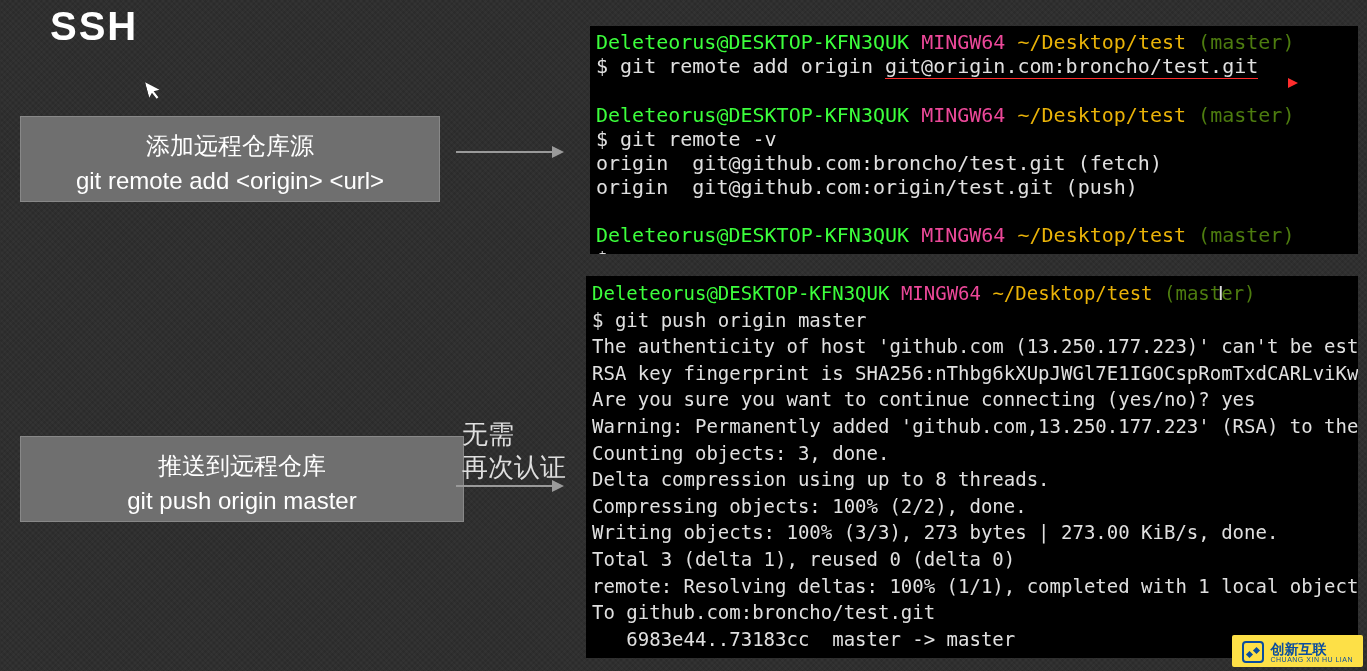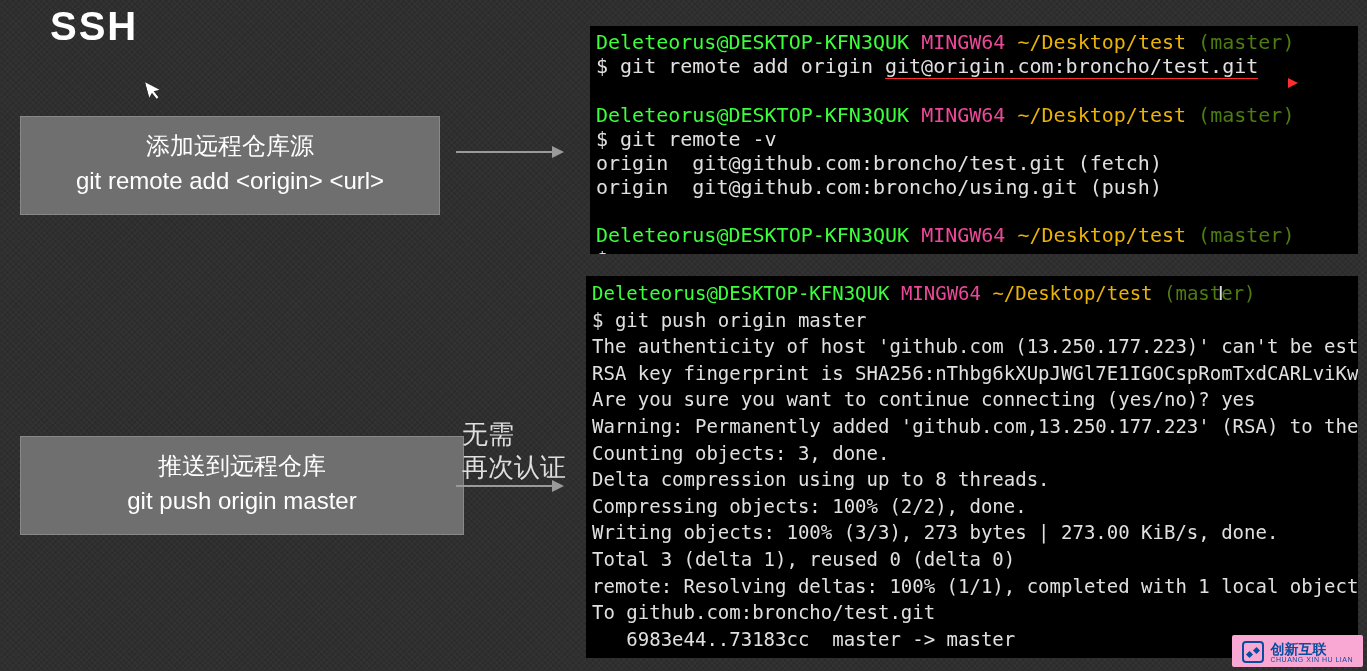--- a/index.html
+++ b/index.html
@@ -33,21 +33,21 @@
     font-size: 18px;
     color: #fff;
     transform: rotate(-15deg);
   }
 
   .box {
     position: absolute;
     background: #6f6f6f;
     border: 1px solid #888;
     text-align: center;
-    padding: 12px 10px 15px;
+    padding: 12px 10px 2px;
     color: #fff;
   }
   .box1 { left: 20px; top: 116px; width: 420px; }
   .box2 { left: 20px; top: 436px; width: 444px; }
 
   .box .zh { font-size: 24px; line-height: 1.45; }
   .box .cmd { font-size: 24px; line-height: 1.45; font-weight: 300; }
 
   .arrow {
     position: absolute;
@@ -104,21 +104,21 @@
   .text-cursor {
     position: absolute;
     color: #ddd;
     font-size: 20px;
   }
 
   .watermark {
     position: absolute;
     right: 4px;
     bottom: 4px;
-    background: #f9a8d4;
+    background: #fde047;
     color: #0a4d9e;
     font-size: 14px;
     padding: 6px 10px 4px;
     display: flex;
     align-items: center;
     gap: 6px;
     border-radius: 2px;
   }
   .watermark .logo {
     width: 22px; height: 22px;
@@ -178,21 +178,21 @@
       <polygon points="96,2 108,8 96,14" fill="#9a9a9a"></polygon>
     </svg>
 </div>
 
 <div class="terminal t1"><span class="g">Deleteorus@DESKTOP-KFN3QUK</span> <span class="m">MINGW64</span> <span class="gold">~/Desktop/test</span> <span class="c">(master)</span>
 <span class="w">$ git remote add origin <span class="red-underline">git@origin.com:broncho/test.git</span></span>
 
 <span class="g">Deleteorus@DESKTOP-KFN3QUK</span> <span class="m">MINGW64</span> <span class="gold">~/Desktop/test</span> <span class="c">(master)</span>
 <span class="w">$ git remote -v</span>
 <span class="w">origin  git@github.com:broncho/test.git (fetch)</span>
-<span class="w">origin  git@github.com:broncho/using.git (push)</span>
+<span class="w">origin  git@github.com:origin/test.git (push)</span>
 
 <span class="g">Deleteorus@DESKTOP-KFN3QUK</span> <span class="m">MINGW64</span> <span class="gold">~/Desktop/test</span> <span class="c">(master)</span>
 <span class="w">$ </span></div>
 <div class="red-arrowhead"></div>
 
 <div class="terminal t2"><span class="g">Deleteorus@DESKTOP-KFN3QUK</span> <span class="m">MINGW64</span> <span class="gold">~/Desktop/test</span> <span class="c">(master)</span>
 <span class="w">$ git push origin master</span>
 <span class="w">The authenticity of host 'github.com (13.250.177.223)' can't be established.</span>
 <span class="w">RSA key fingerprint is SHA256:nThbg6kXUpJWGl7E1IGOCspRomTxdCARLviKw6E5SY8.</span>
 <span class="w">Are you sure you want to continue connecting (yes/no)? yes</span>

